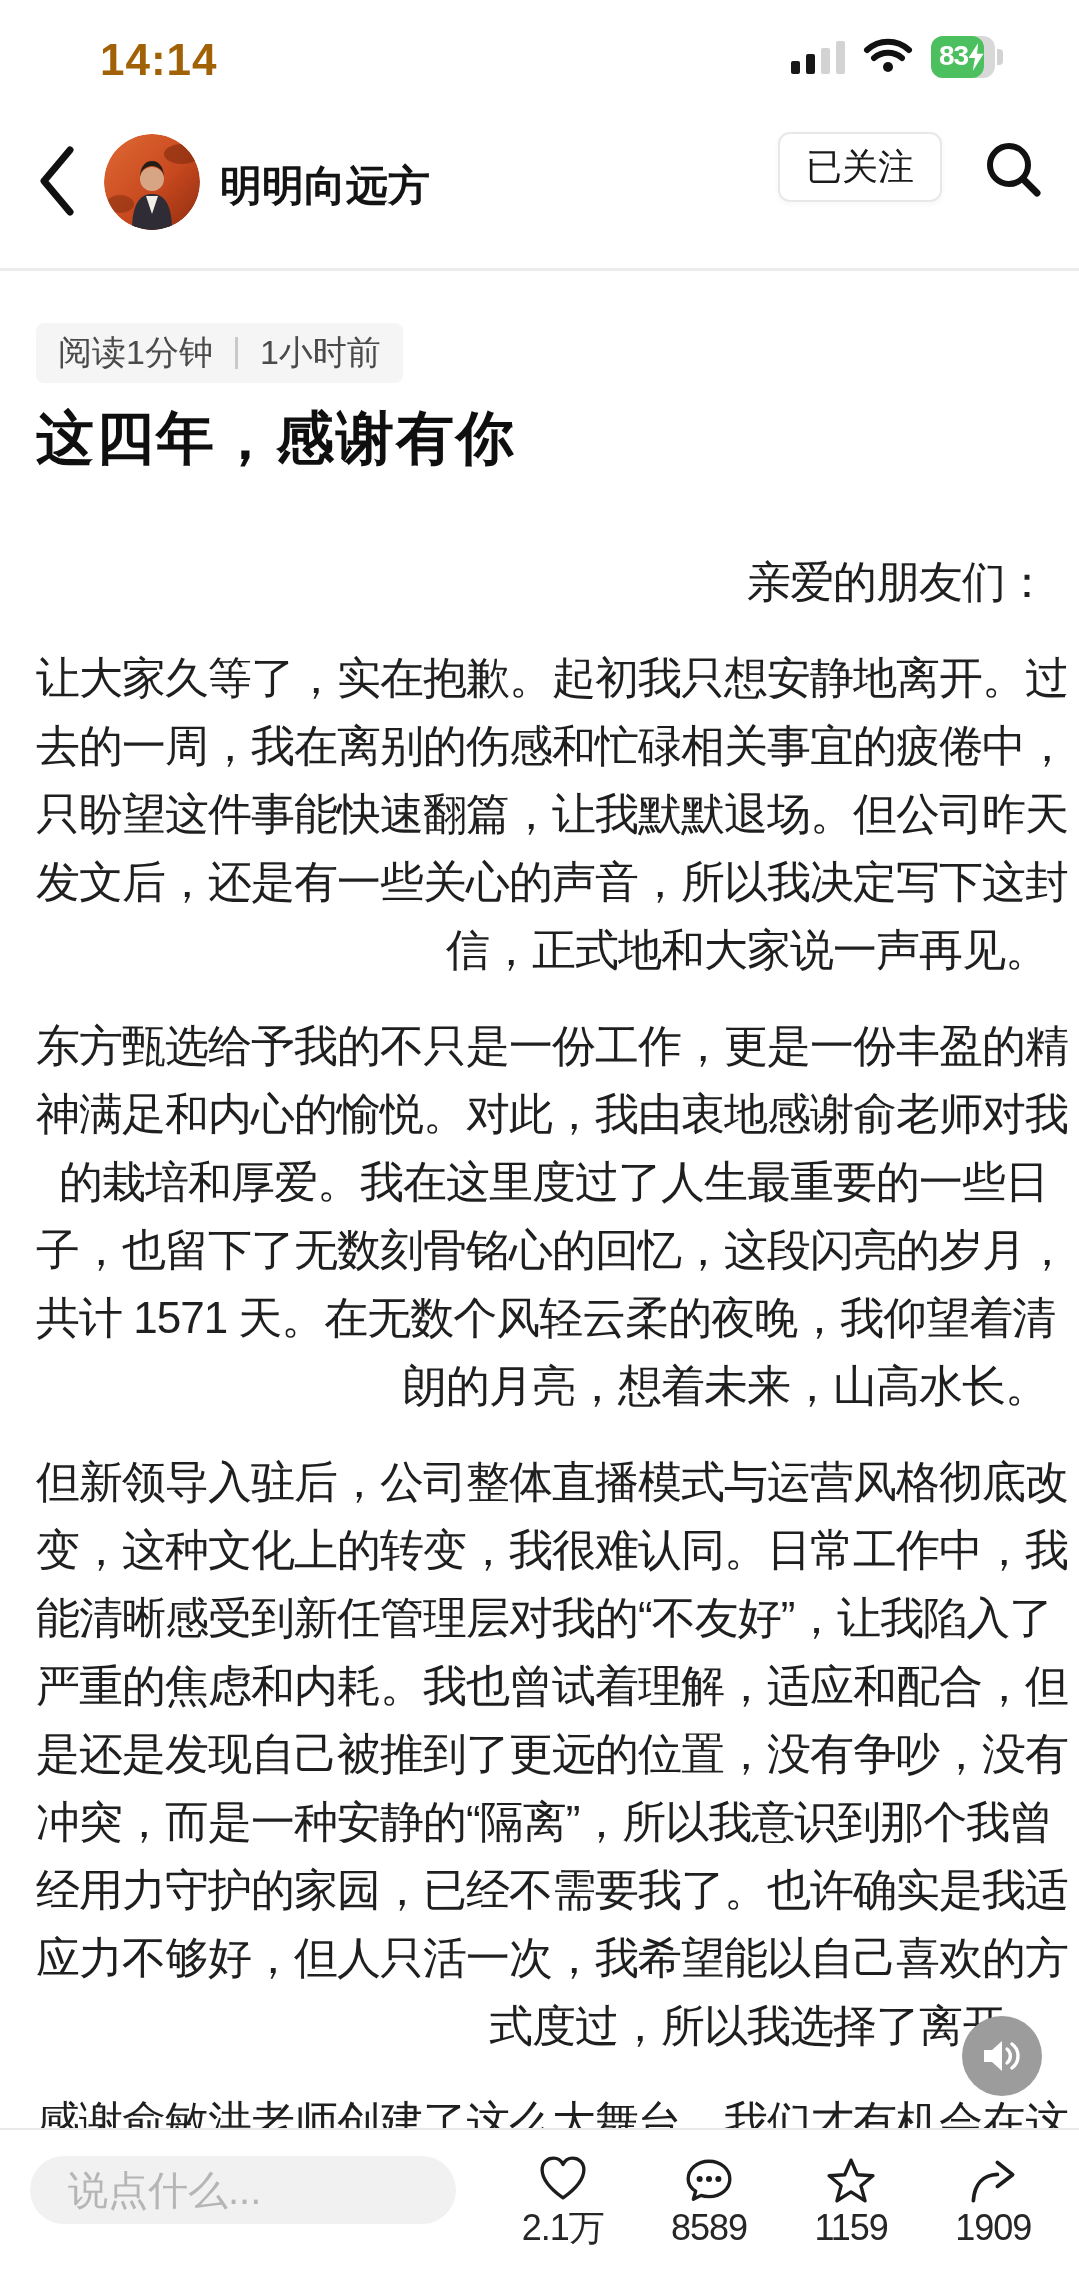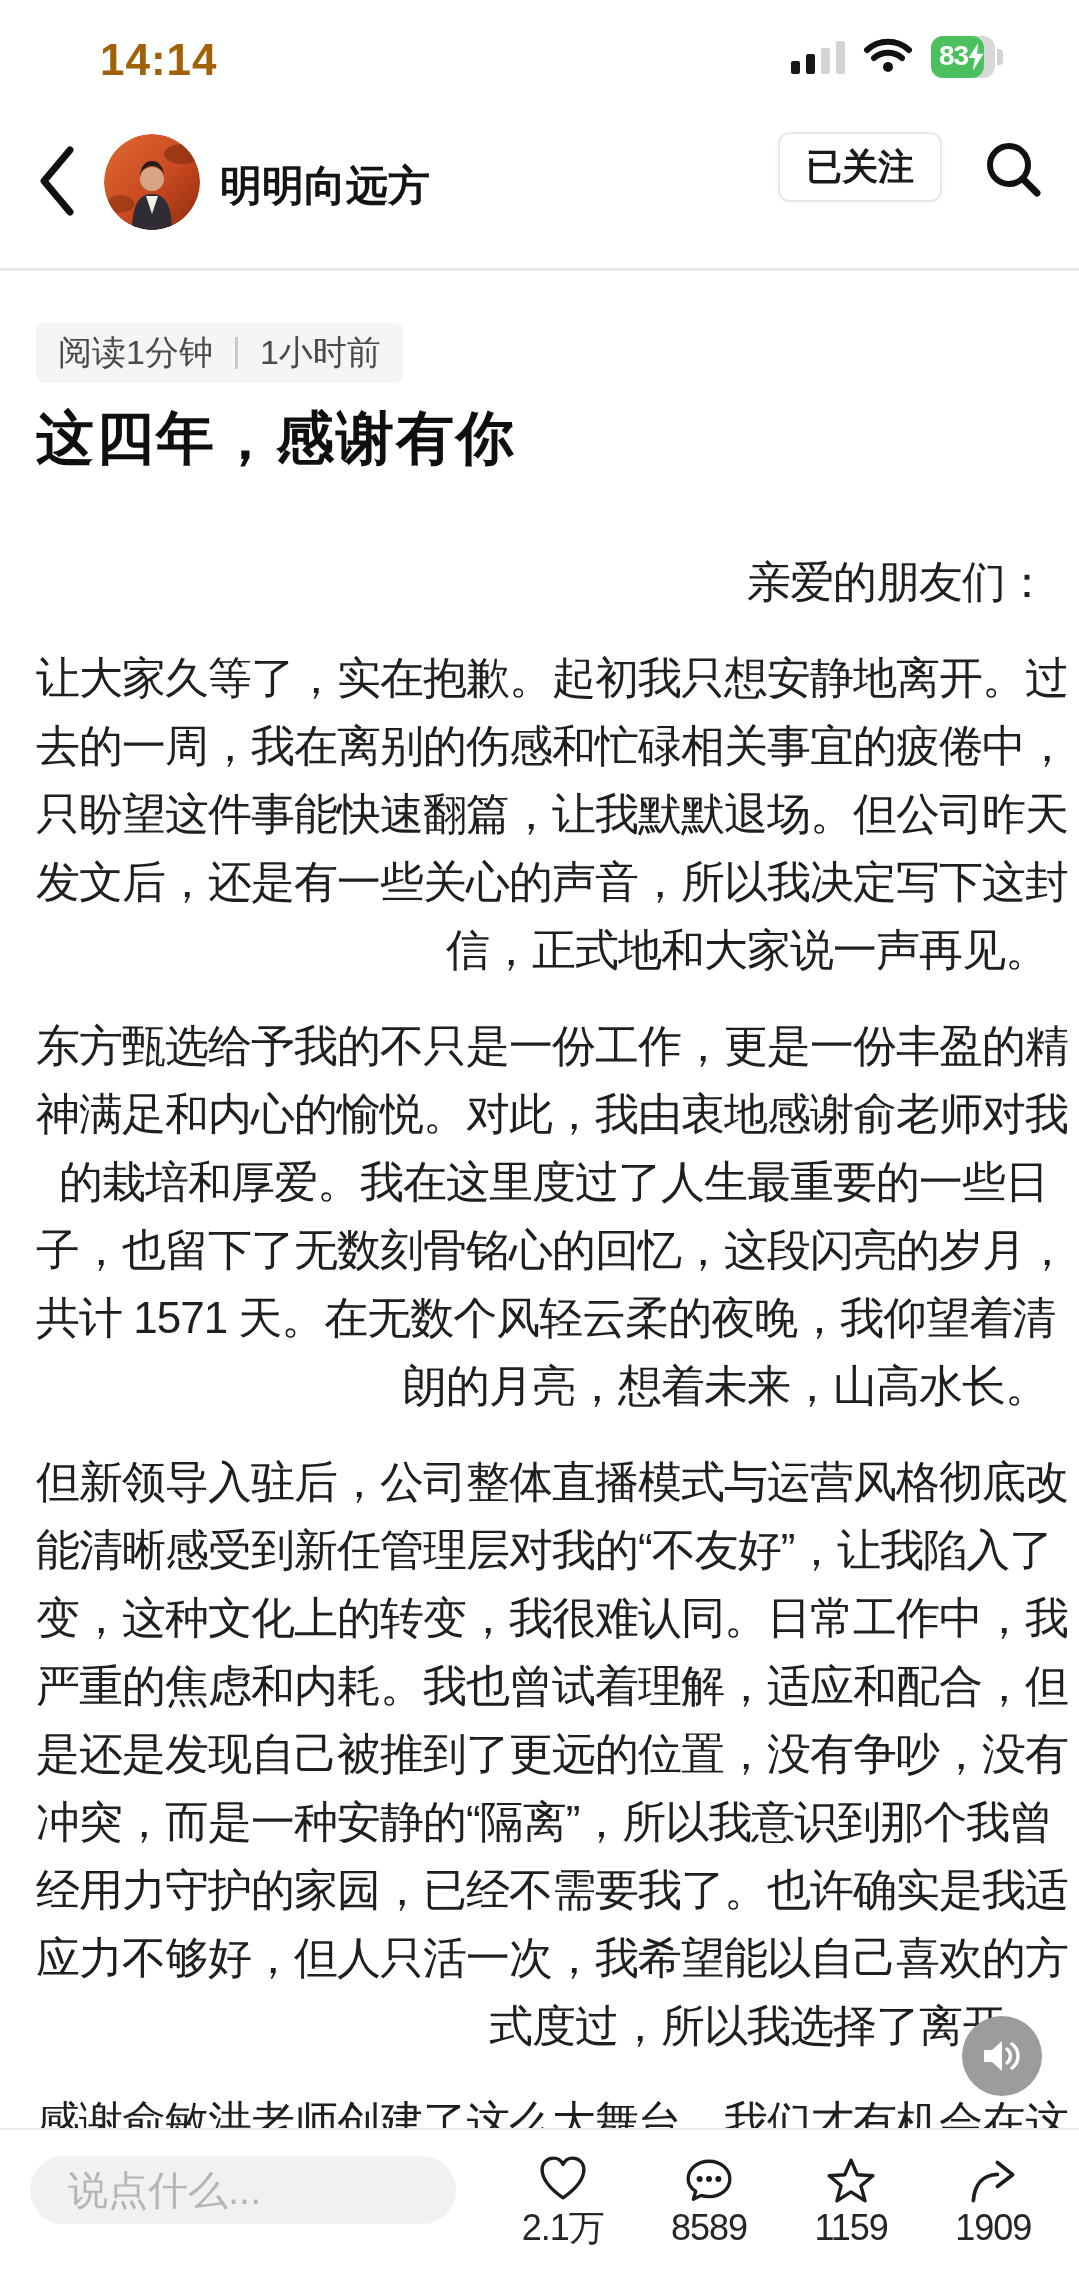--- a/index.html
+++ b/index.html
@@ -19,21 +19,21 @@
   .battery .fill{position:absolute;left:0;top:0;bottom:0;width:83%;border-radius:12px;}
   .battery .cap{position:absolute;right:-8px;top:13px;width:6px;height:16px;background:#d2d2d2;border-radius:0 4px 4px 0;}
   .battery .pct{position:absolute;left:8px;top:4px;font-size:28px;font-weight:700;color:#fff;letter-spacing:-1px;z-index:2;}
   .battery svg{position:absolute;right:10px;top:7px;z-index:2;}
 
   
   .header{position:absolute;top:92px;left:0;width:100%;height:178px;background:#fff;padding-left:16px;}
   .back-btn{position:absolute;left:34px;top:52px;width:44px;height:74px;}
   .avatar{position:absolute;left:104px;top:42px;width:96px;height:96px;border-radius:50%;overflow:hidden;}
   .username{position:absolute;left:220px;top:66px;font-size:42px;font-weight:700;color:#141414;}
-  .follow-btn{position:absolute;left:778px;top:40px;width:164px;height:70px;background:#fff;border:2px solid #e8e8e8;border-radius:12px;box-sizing:border-box;display:flex;align-items:center;justify-content:center;font-size:36px;color:#1a1a1a;box-shadow:0 2px 6px rgba(0,0,0,0.04);font-weight:bold;}
+  .follow-btn{position:absolute;left:778px;top:40px;width:164px;height:70px;background:#fff;border:2px solid #e8e8e8;border-radius:12px;box-sizing:border-box;display:flex;align-items:center;justify-content:center;font-size:36px;color:#1a1a1a;box-shadow:0 2px 6px rgba(0,0,0,0.04);}
   .search-btn{position:absolute;left:980px;top:44px;width:66px;height:66px;display:flex;align-items:center;justify-content:center;}
   .header-divider{position:absolute;top:268px;left:0;width:100%;height:3px;background:#ececec;}
   .meta-badge{position:absolute;left:36px;top:323px;height:60px;display:inline-flex;align-items:center;background:#f5f5f5;border-radius:8px;padding:0 22px;font-size:34px;color:#4a4a4a;}
   .meta-sep{display:inline-block;width:3px;height:32px;background:#c9c9c9;margin:0 22px;}
   .post-title{position:absolute;left:36px;top:400px;font-size:58px;font-weight:800;color:#0f0f0f;letter-spacing:2px;}
   .body-text{position:absolute;left:36px;top:548px;width:1012px;font-size:44px;color:#1f1f1f;text-align:right;}
   .para{margin:0 0 28px 0;}
   .tline{line-height:68px;white-space:nowrap;letter-spacing:-1px;}
 
   
@@ -144,22 +144,22 @@
     <div class="para">
       <div class="tline">东方甄选给予我的不只是一份工作，更是一份丰盈的精</div>
       <div class="tline">神满足和内心的愉悦。对此，我由衷地感谢俞老师对我</div>
       <div class="tline">的栽培和厚爱。我在这里度过了人生最重要的一些日</div>
       <div class="tline">子，也留下了无数刻骨铭心的回忆，这段闪亮的岁月，</div>
       <div class="tline">共计 1571 天。在无数个风轻云柔的夜晚，我仰望着清</div>
       <div class="tline">朗的月亮，想着未来，山高水长。</div>
     </div>
     <div class="para">
       <div class="tline">但新领导入驻后，公司整体直播模式与运营风格彻底改</div>
+      <div class="tline">变，这种文化上的转变，我很难认同。日常工作中，我</div>
       <div class="tline">能清晰感受到新任管理层对我的“不友好”，让我陷入了</div>
-      <div class="tline">变，这种文化上的转变，我很难认同。日常工作中，我</div>
       <div class="tline">严重的焦虑和内耗。我也曾试着理解，适应和配合，但</div>
       <div class="tline">是还是发现自己被推到了更远的位置，没有争吵，没有</div>
       <div class="tline">冲突，而是一种安静的“隔离”，所以我意识到那个我曾</div>
       <div class="tline">经用力守护的家园，已经不需要我了。也许确实是我适</div>
       <div class="tline">应力不够好，但人只活一次，我希望能以自己喜欢的方</div>
       <div class="tline">式度过，所以我选择了离开。</div>
     </div>
     <div class="para">
       <div class="tline">感谢俞敏洪老师创建了这么大舞台，我们才有机会在这</div>
     </div>

